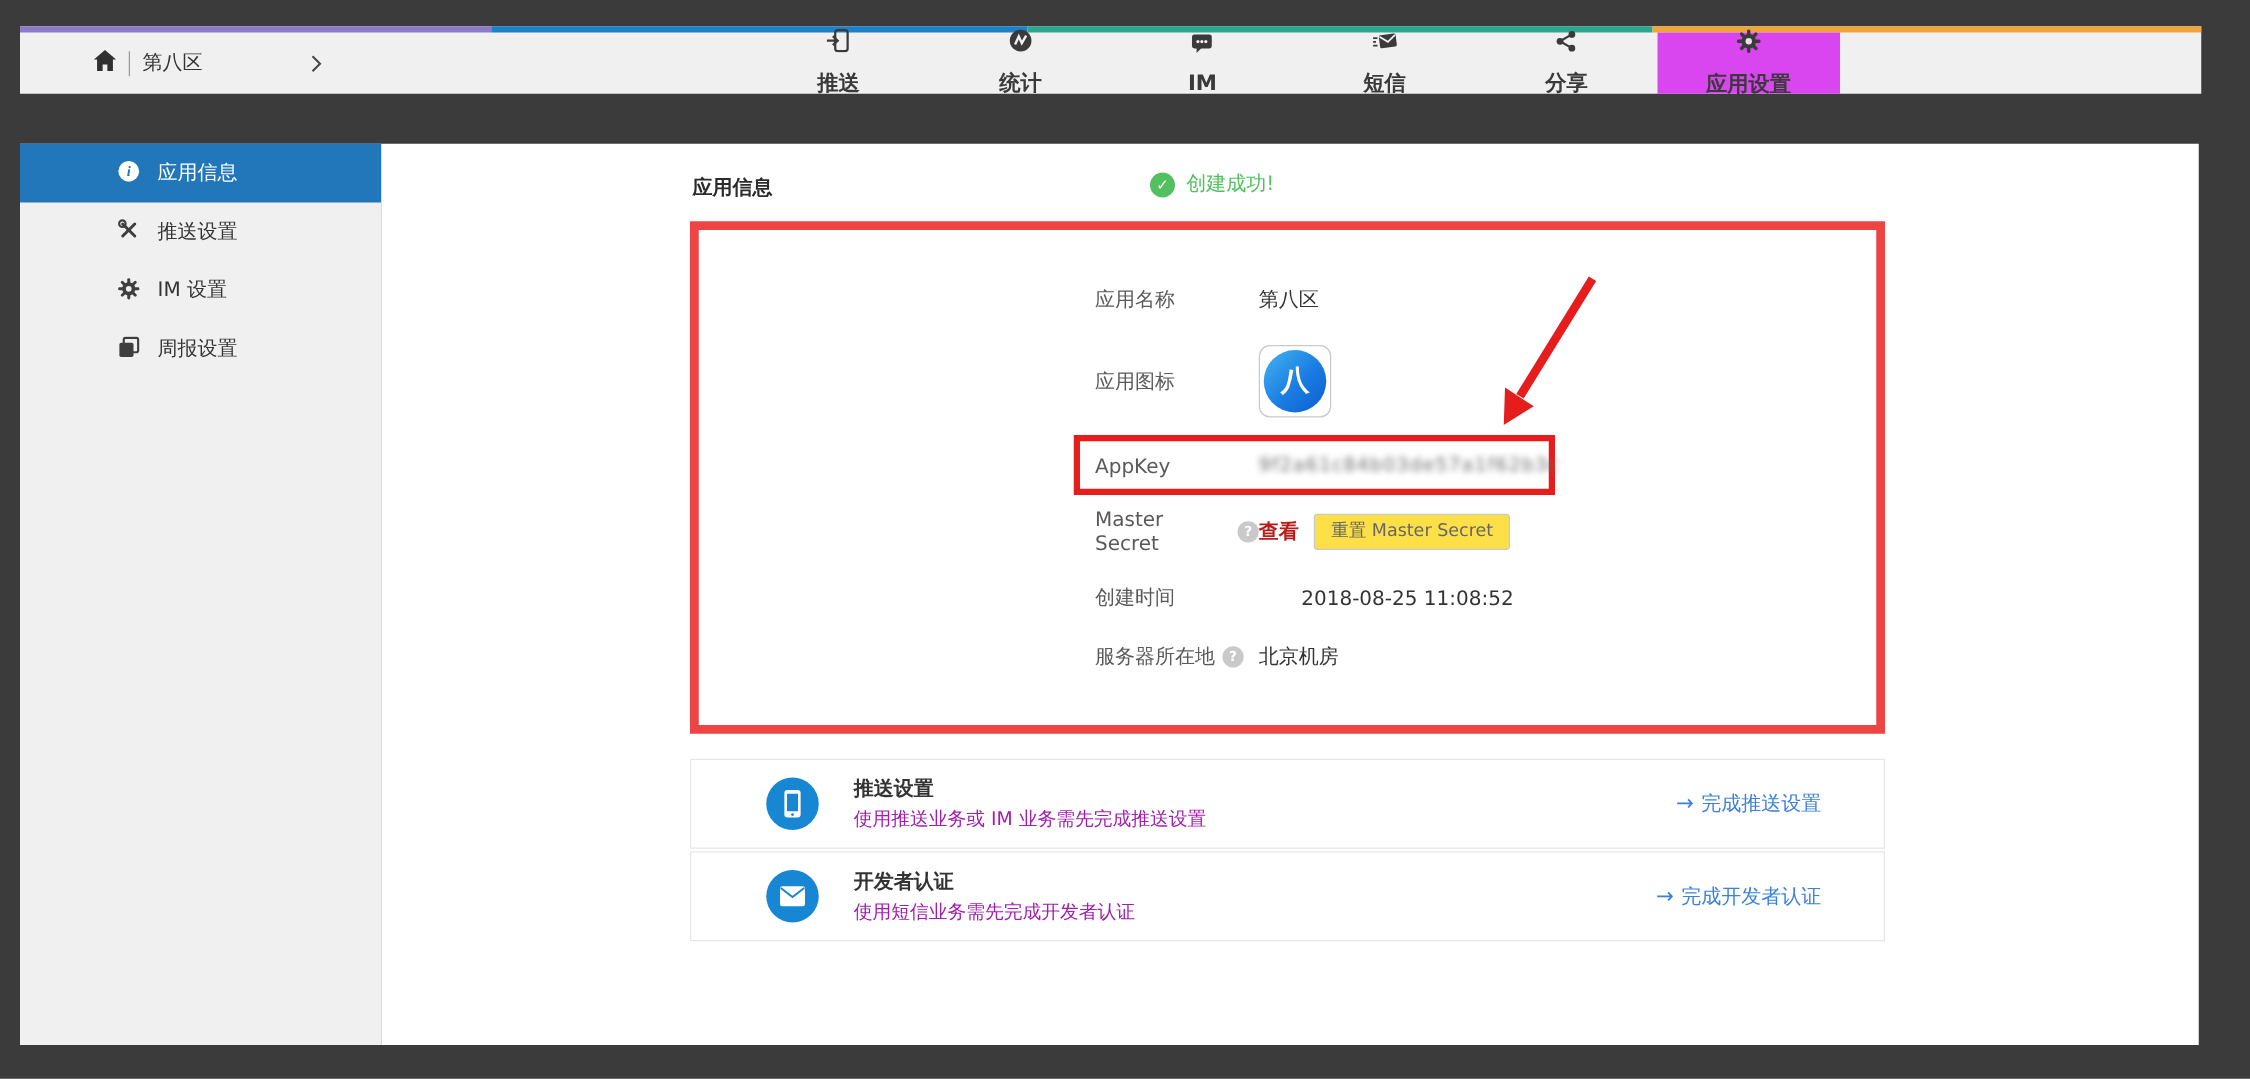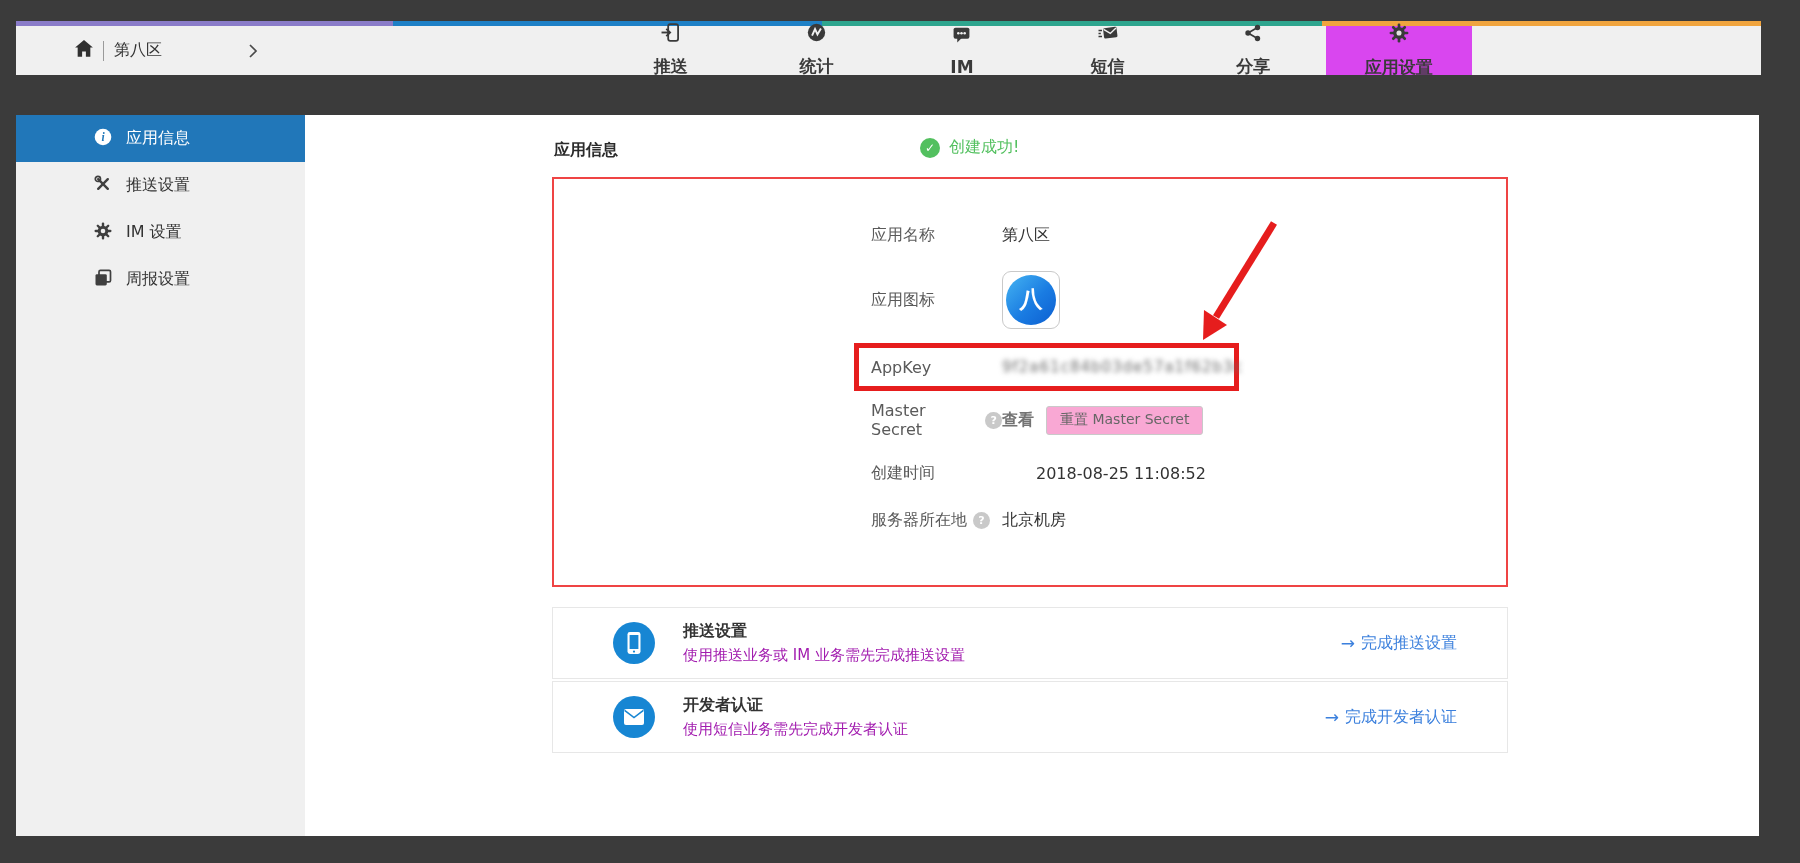--- a/index.html
+++ b/index.html
@@ -33,35 +33,35 @@
   .side-item .slabel { font-size:16px; color:#333; }
   .side-item.active { background:#2177b9; }
   .side-item.active .slabel { color:#fff; }
   .main { flex:1; background:#fff; position:relative; }
   .section-title { position:absolute; left:249px; top:25px; font-size:16px; font-weight:bold; color:#2b2b2b; }
   .badge { position:absolute; left:615px; top:22px; display:flex; align-items:center; gap:9px; }
   .badge-circle { width:20px; height:20px; border-radius:50%; background:#53c05f; display:flex; align-items:center; justify-content:center; }
   .badge-check { color:#fff; font-size:12px; font-weight:bold; line-height:1; }
   .badge-text { font-size:16px; color:#53c05f; }
   
-  .info-card { position:absolute; left:247px; top:62px; width:956px; height:410px; background:#fff; border:2px solid #ef4444; }
+  .info-card { position:absolute; left:247px; top:62px; width:956px; height:410px; background:#fff; border:7px solid #ef4444; }
   .frow { display:flex; align-items:center; margin-left:317px; height:30px; }
   .frow-label { width:131px; font-size:16px; color:#5a5a5a; display:flex; align-items:center; gap:6px; flex:none; }
   .frow-value { font-size:16px; color:#333; }
   .row-name { margin-top:41px; }
   .icon-row { margin-top:21px; height:58px;align-items:center; }
   .app-icon { width:58px; height:58px; border:1px solid #c9c9c9; border-radius:9px; background:#fff; display:flex; align-items:center; justify-content:center; }
   .app-icon-ball { width:50px; height:50px; border-radius:50%; background:linear-gradient(135deg,#45b4f2 0%,#1a7ce2 55%,#0c5ed0 100%); display:flex; align-items:center; justify-content:center; }
   .app-icon-glyph { color:#fff; font-size:23px; font-weight:bold; transform:translateY(-1px); }
   .appkey-box { margin-left:300px; margin-top:14px; width:385px; height:48px; border:5px solid #e61d1d; display:flex; align-items:center; }
   .appkey-box .frow-label { margin-left:12px; }
   .appkey-blur { font-size:15px; color:#6e6e6e; letter-spacing:1px; filter:blur(2.6px); user-select:none; white-space:nowrap; }
   .row-secret { margin-top:14px; }
-  .view-link { font-size:16px; font-weight:bold; color:#737373; cursor:pointer; }
-  .reset-btn { margin-left:12px; height:29px; padding:0 13px; background:#f9a8d4; border:1px solid #c9c9c9; border-radius:3px; font-size:14px; color:#666; font-family:inherit; cursor:pointer; display:flex; align-items:center; }
+  .view-link { font-size:16px; font-weight:bold; color:#b91c1c; cursor:pointer; }
+  .reset-btn { margin-left:12px; height:29px; padding:0 13px; background:#fde047; border:1px solid #c9c9c9; border-radius:3px; font-size:14px; color:#666; font-family:inherit; cursor:pointer; display:flex; align-items:center; }
   .row-created { margin-top:23px;gap:34px; }
   .row-server { margin-top:17px; }
   .help-circle { width:17px; height:17px; border-radius:50%; background:#c9c9c9; color:#fff; font-size:11px; font-weight:bold; display:inline-flex; align-items:center; justify-content:center; cursor:pointer; }
   
   .action-card { position:absolute; left:247px; width:956px; height:72px; background:#fff; border:1px solid #e7e7e7; display:flex; align-items:center; padding-left:60px; }
   .card-push { top:492px; }
   .card-dev  { top:566px; }
   .circle-icon { width:42px; height:42px; border-radius:50%; background:#1786d3; flex:none; display:flex; align-items:center; justify-content:center; margin-right:28px; }
   .card-text { display:flex; flex-direction:column; gap:4px; }
   .card-title { font-size:16px; font-weight:bold; color:#333; }

